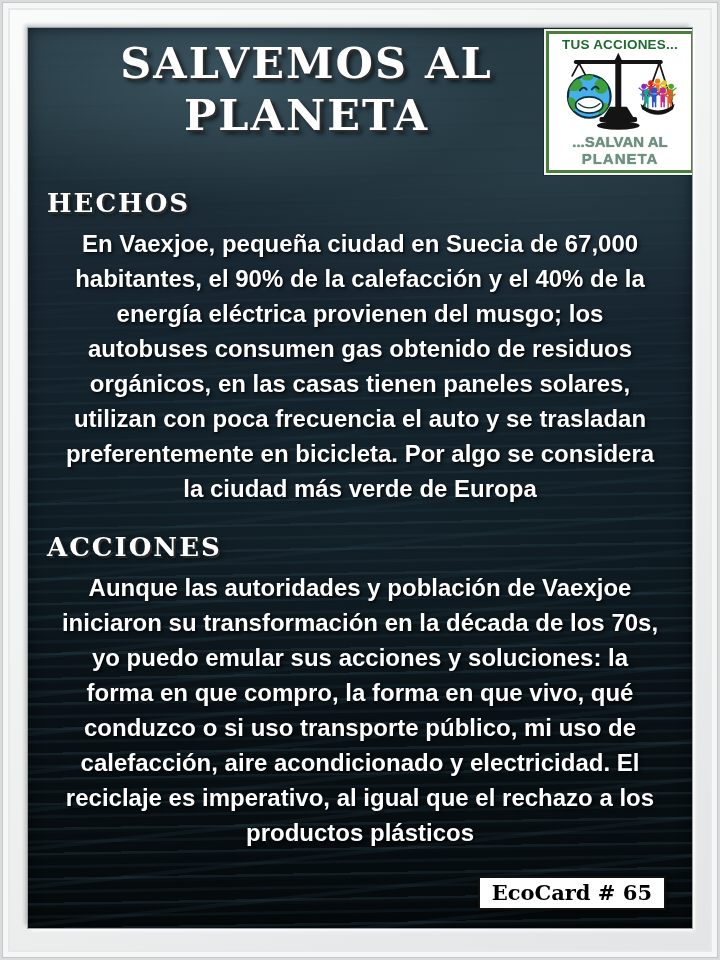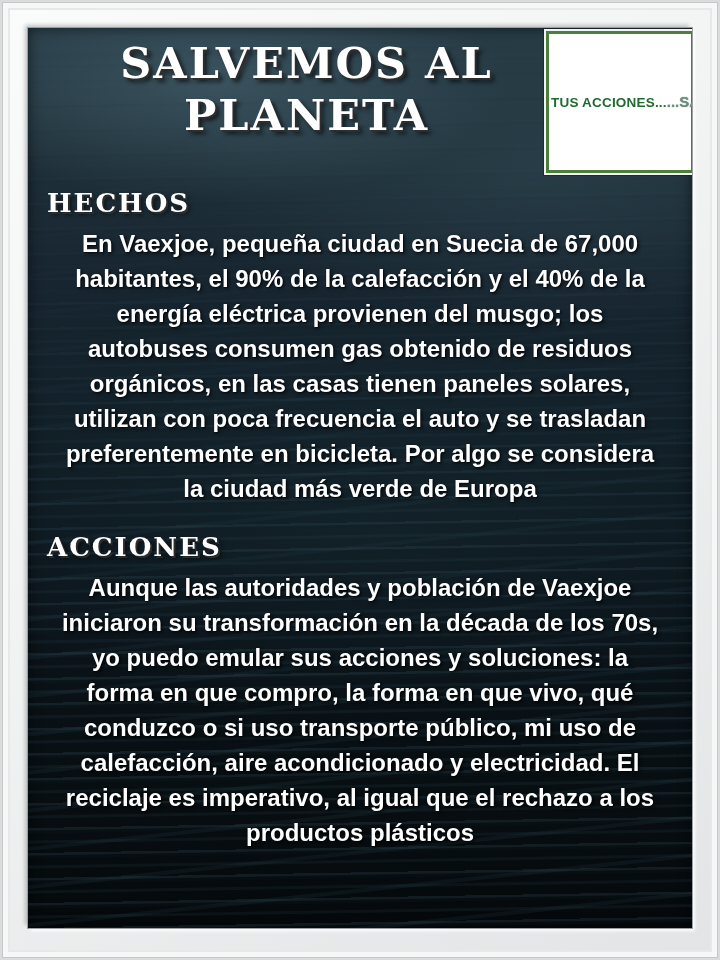--- a/index.html
+++ b/index.html
@@ -52,21 +52,21 @@
     font-family:"DejaVu Serif", serif; font-weight:bold;
     font-size:43px; line-height:1.2; letter-spacing:2px; color:#ffffff;
     text-shadow:2px 2px 0 rgba(45,45,45,0.95), 4px 4px 4px rgba(0,0,0,0.65);
   }
 
   
   .logo {
     position:absolute; top:3px; right:-2px; width:148px; height:142px;
     background:#ffffff; border:3px solid #4e7e3e; outline:2px solid #f2f4f2;
     box-shadow:0 0 0 3px rgba(10,16,18,0.35);
-    display:flex; flex-direction:row; align-items:center; padding:3px 2px;
+    display:flex; flex-direction:column; align-items:center; padding:3px 2px;
     font-family:"Liberation Sans", sans-serif;
   }
   .logo-top {
     font-size:13.5px; font-weight:bold; color:#1e6b2f; letter-spacing:0.2px; white-space:nowrap;
   }
   .logo-svg { width:132px; height:86px; display:block; }
   .logo-bottom1, .logo-bottom2 {
     font-weight:bold; color:#6d9180; line-height:1.1; white-space:nowrap;
     text-shadow:0 0 1px rgba(44,84,62,0.8);
   }
@@ -201,15 +201,16 @@
           <div class="logo-bottom2">PLANETA</div>
         </div>
       </div>
 
       <h2 class="section-heading">HECHOS</h2>
       <p class="body-text">En Vaexjoe, pequeña ciudad en Suecia de 67,000<br>habitantes, el 90% de la calefacción y el 40% de la<br>energía eléctrica provienen del musgo; los<br>autobuses consumen gas obtenido de residuos<br>orgánicos, en las casas tienen paneles solares,<br>utilizan con poca frecuencia el auto y se trasladan<br>preferentemente en bicicleta. Por algo se considera<br>la ciudad más verde de Europa</p>
 
       <h2 class="section-heading acciones">ACCIONES</h2>
       <p class="body-text">Aunque las autoridades y población de Vaexjoe<br>iniciaron su transformación en la década de los 70s,<br>yo puedo emular sus acciones y soluciones: la<br>forma en que compro, la forma en que vivo, qué<br>conduzco o si uso transporte público, mi uso de<br>calefacción, aire acondicionado y electricidad. El<br>reciclaje es imperativo, al igual que el rechazo a los<br>productos plásticos</p>
 
+      <div class="badge">EcoCard # 65</div>
     </div>
   </div>
 </div>
 
 </body></html>

